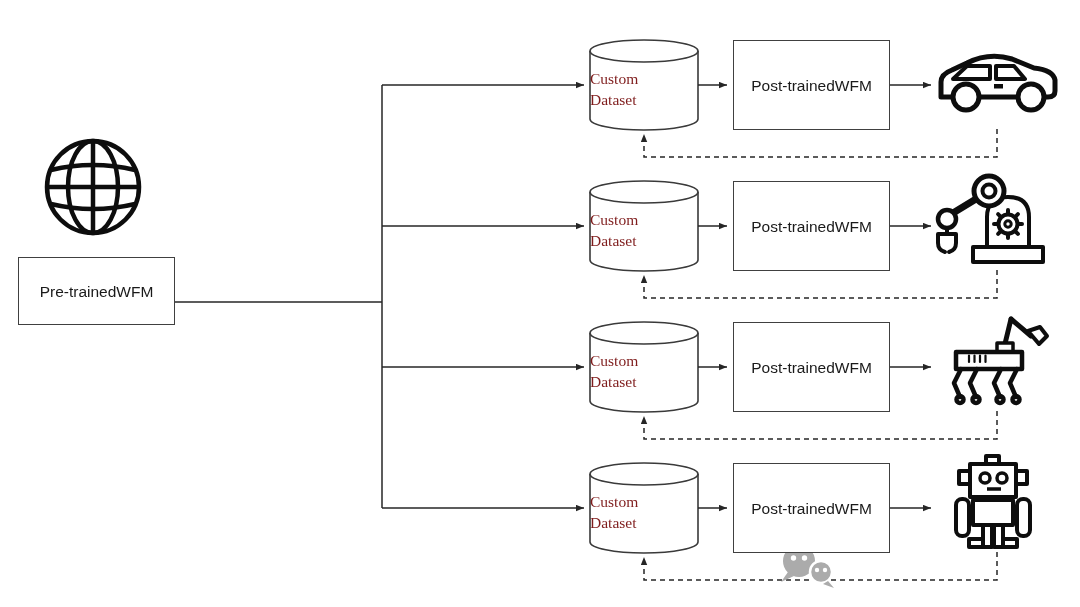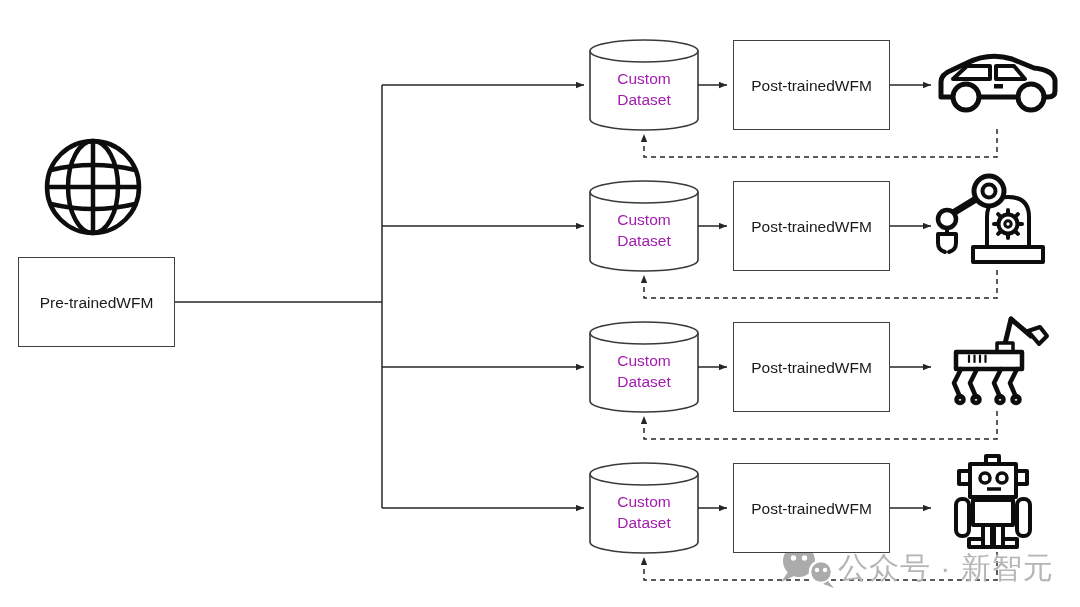--- a/index.html
+++ b/index.html
@@ -2,24 +2,24 @@
 <html><head>
 <meta charset="utf-8">
 <style>
   html,body{margin:0;padding:0;background:#ffffff;}
   .canvas{position:relative;width:1080px;height:607px;background:#ffffff;overflow:hidden;
           font-family:"Liberation Sans",sans-serif;}
   .canvas svg{position:absolute;left:0;top:0;}
   .box{position:absolute;box-sizing:border-box;border:1.6px solid #404040;background:#ffffff;
        display:flex;flex-direction:row;align-items:center;justify-content:center;
        text-align:center;font-size:15.5px;line-height:21px;color:#1a1a1a;}
-  .box-pre{left:18px;top:257px;width:157px;height:90px;}
+  .box-pre{left:18px;top:257px;width:157px;height:68px;}
   .box-post{left:733px;width:157px;height:90px;}
   .cyl-label{position:absolute;left:590px;width:108px;height:58px;display:flex;flex-direction:column;
-       align-items:center;justify-content:center;text-align:center;font-size:15.5px;line-height:21px;color:#a21caf;}
+       align-items:flex-start;justify-content:center;text-align:center;font-size:15.5px;line-height:21px;color:#7f1d1d;font-family:Liberation Serif, serif;}
   .watermark-text{position:absolute;left:838px;top:548px;font-size:30px;letter-spacing:1px;
        color:#b5b5b5;white-space:nowrap;}
 </style>
 </head>
 <body>
 
 <div class="canvas">
 
   <svg width="1080" height="607" viewBox="0 0 1080 607">
     <defs>
@@ -197,15 +197,14 @@
 
   <div class="cyl-label" style="top:483px;">
     <span>Custom</span>
     <span>Dataset</span>
   </div>
   <div class="box box-post" style="top:463px;">
     <span>Post-trained</span>
     <span>WFM</span>
   </div>
 
-  <div class="watermark-text">公众号 · 新智元</div>
 
 </div>
 
 </body></html>

